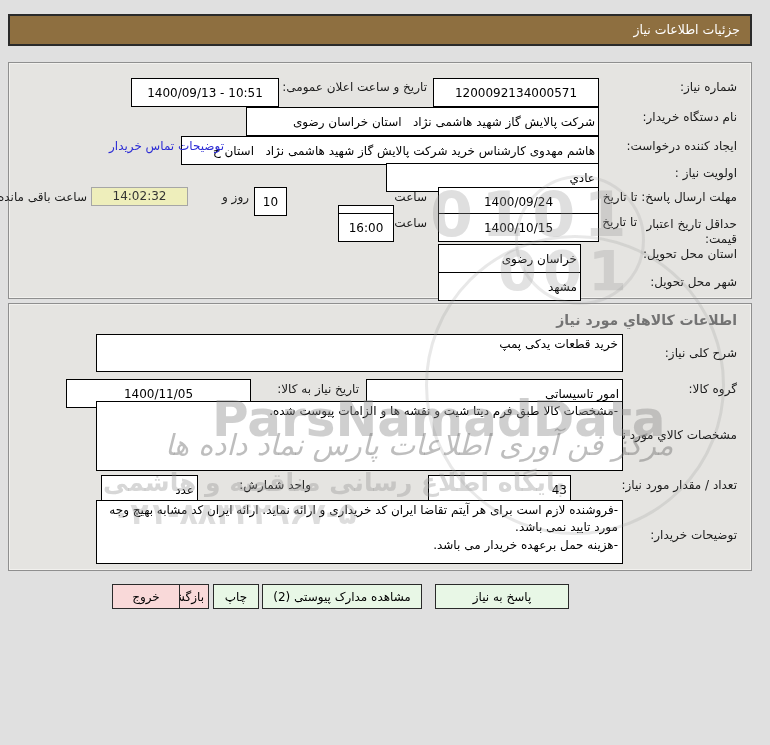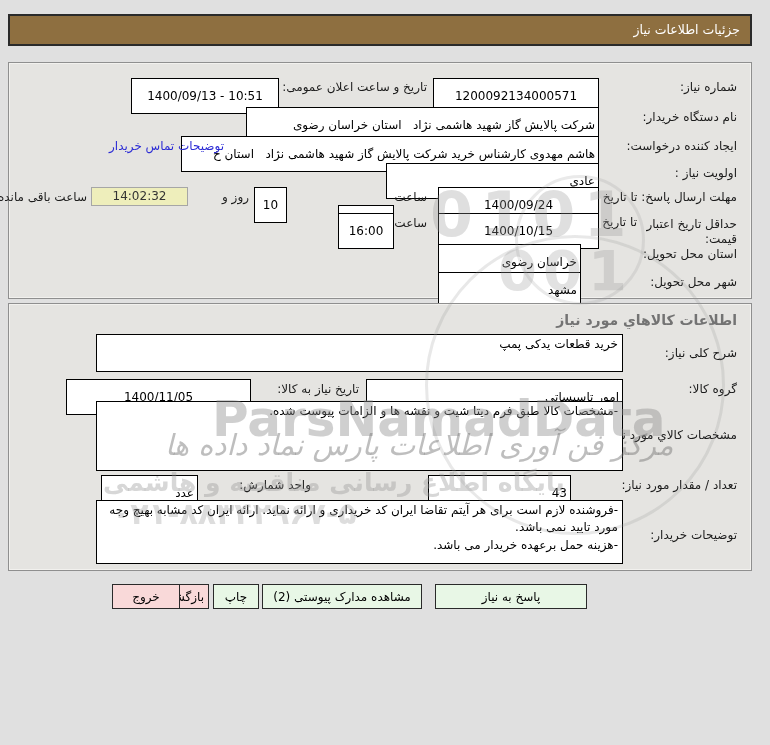--- a/index.html
+++ b/index.html
@@ -31,21 +31,21 @@
     z-index: 1;
   }
   .panel1 { top: 62px; height: 237px; }
   .panel2 { top: 303px; height: 268px; }
 
   .lbl { position: absolute; white-space: nowrap; color: #1c1c1c; }
   .lbl.wrap { white-space: normal; text-align: right; line-height: 1.25; margin-top: 8px; }
   .hdr { position: absolute; font-weight: bold; font-size: 14px; color: #737373; white-space: nowrap; }
 
   .in {
-    position: absolute; height: 36px;
+    position: absolute; height: 29px;
     background: #fff; border: 1px solid #000;
     font-family: "DejaVu Sans", sans-serif; font-size: 12px; color: #000;
     padding: 12px 3px; outline: none;
   }
   .in.num { direction: ltr; text-align: center; }
   .countdown {
     position: absolute; height: 19px; background: #eeeebb;
     border: 1px solid #a6a6a6; direction: ltr; text-align: center;
     line-height: 17px; font-size: 12px; color: #333;
   }
@@ -151,21 +151,21 @@
     <span class="lbl" style="right:14px; top:174px;">تعداد / مقدار مورد نیاز:</span>
     <input class="in" style="left: 419px; top: 171px; width: 143px;" readonly="" value="43">
     <span class="lbl" style="right:440px; top:174px;">واحد شمارش:</span>
     <input class="in" style="left: 92px; top: 171px; width: 97px;" readonly="" value="عدد">
 
     <span class="lbl" style="right:14px; top:224px;">توضیحات خریدار:</span>
     <textarea class="ta" style="left: 87px; top: 196px; width: 527px; height: 64px;" readonly="">-فروشنده لازم است برای هر آیتم تقاضا ایران کد خریداری و ارائه نماید. ارائه ایران کد مشابه بهیچ وجه مورد تایید نمی باشد.
 -هزینه حمل برعهده خریدار می باشد.</textarea>
   </div>
 
-  <button class="btn green" style="left:435px; width:152px;">پاسخ به نیاز</button>
+  <button class="btn green" style="left:435px; width:134px;">پاسخ به نیاز</button>
   <button class="btn green" style="left:262px; width:160px;">مشاهده مدارک پیوستی (2)</button>
   <button class="btn green" style="left:213px; width:46px;">چاپ</button>
   <button class="btn pink" style="left:160px; width:49px;">بازگشت</button>
   <button class="btn pink" style="left:112px; width:68px;">خروج</button>
 
   <div class="wm">
     <div class="wm-circle1"></div>
     <div class="wm-circle2"></div>
     <div class="wm-digits1">0101</div>
     <div class="wm-digits2">001</div>

